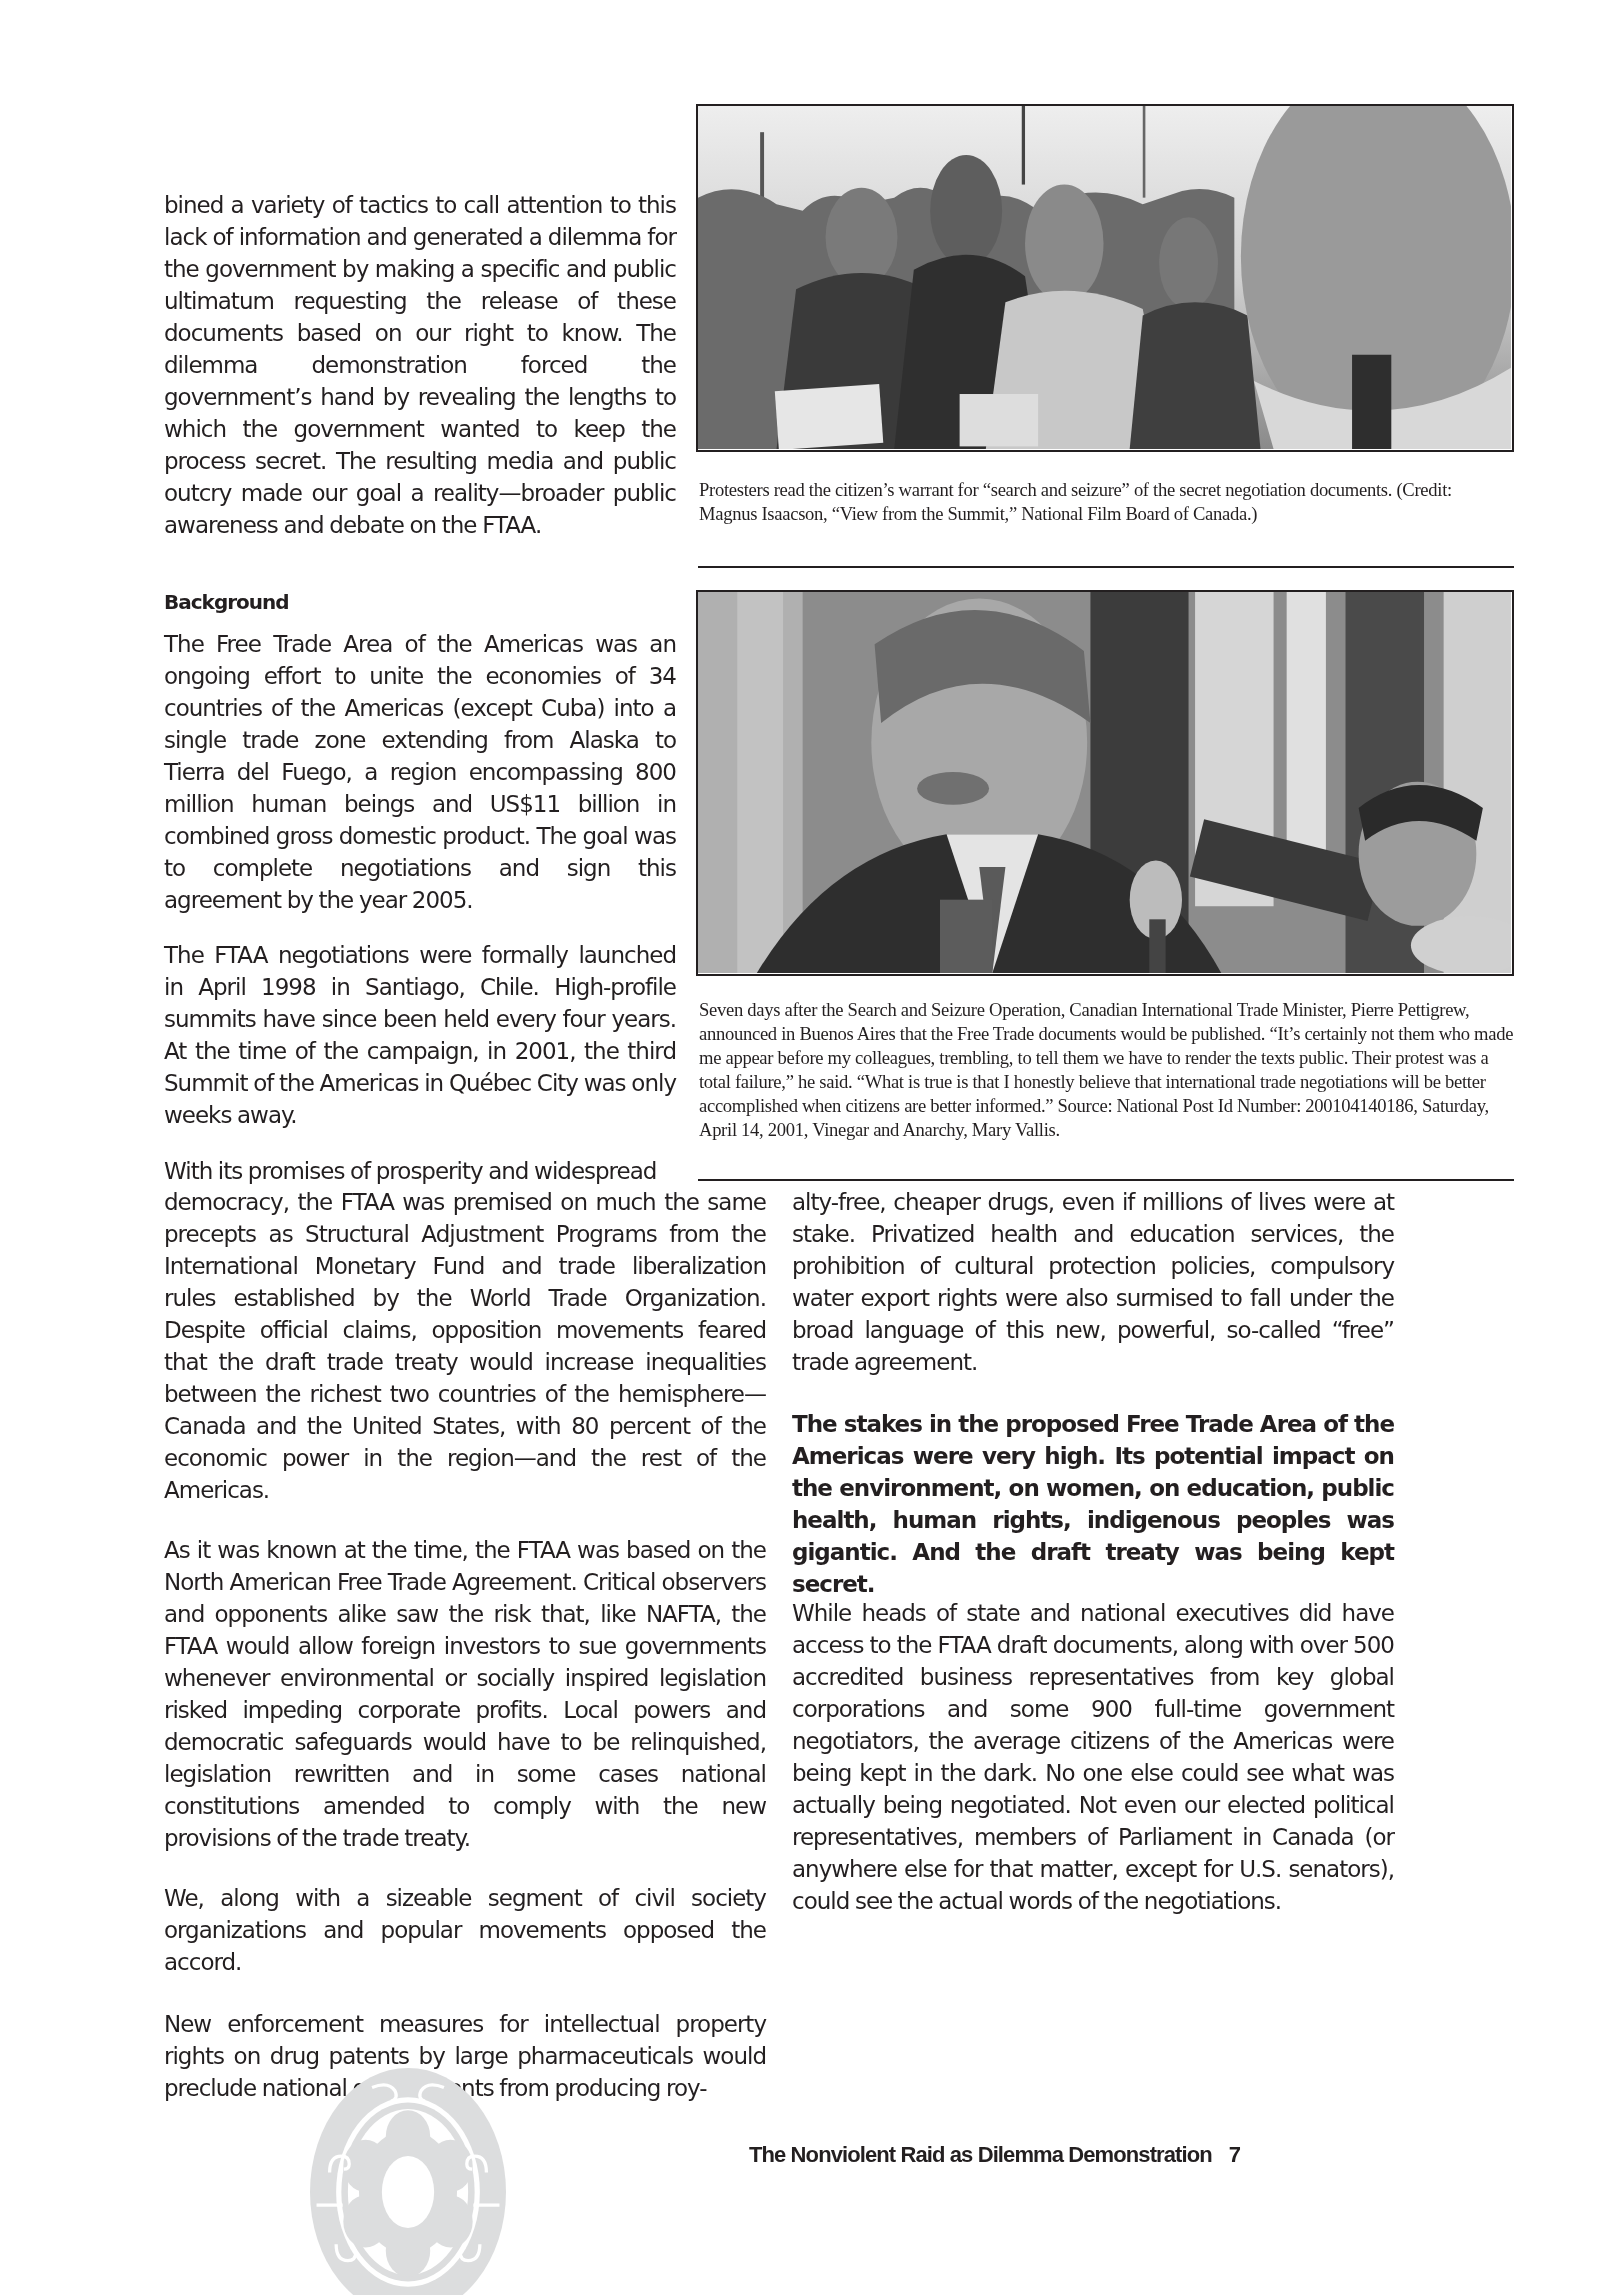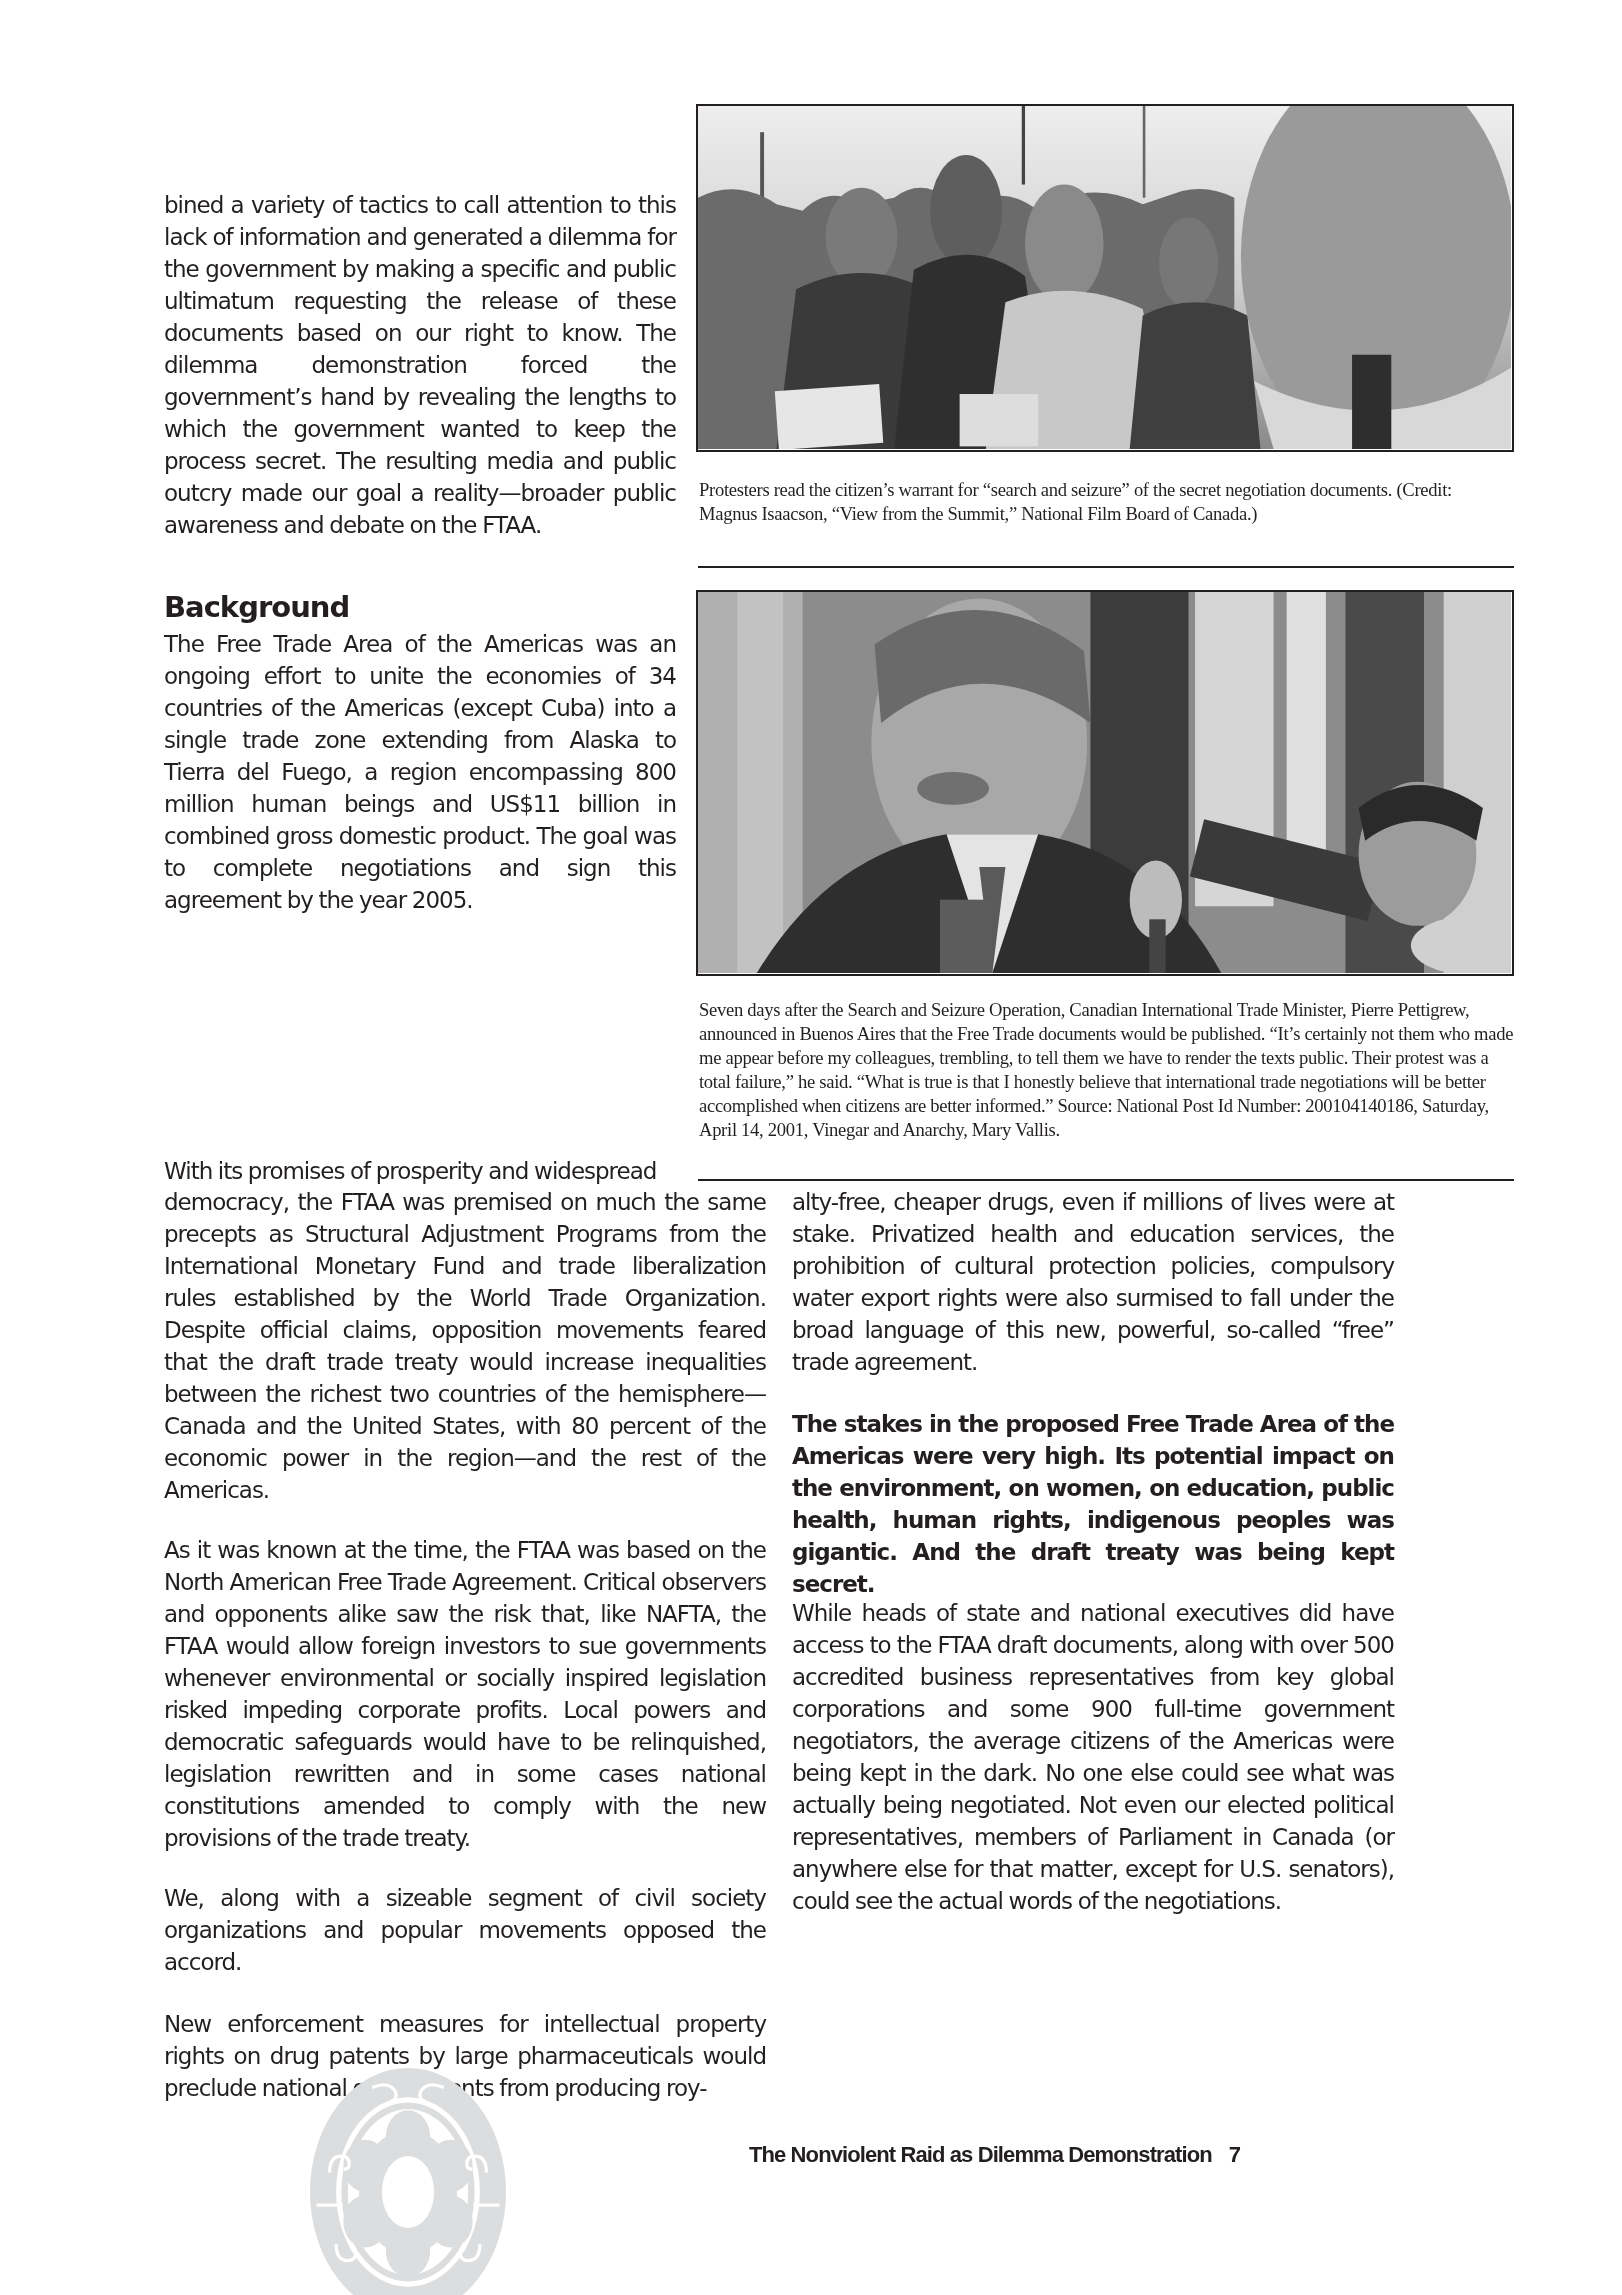--- a/index.html
+++ b/index.html
@@ -15,21 +15,21 @@
     text-align: justify;
     text-align-last: left;
     margin: 0;
     color: #231f20;
   }
   .para { position: absolute; margin: 0; }
   .heading {
     position: absolute;
     font-family: "DejaVu Sans", sans-serif;
     font-weight: bold;
-    font-size: 29px;
+    font-size: 20px;
     letter-spacing: -1px;
     color: #231f20;
     margin: 0;
   }
   .caption {
     position: absolute;
     font-family: "Liberation Serif", "DejaVu Serif", serif;
     font-size: 18.6px;
     line-height: 24px;
     color: #231f20;
@@ -59,20 +59,21 @@
 <body>
 
 <div class="page">
 
   <p class="para body-text" style="left:156px; top:189px; width:512px;">bined a variety of tactics to call attention to this lack of information and generated a dilemma for the government by making a specific and public ultimatum requesting the release of these documents based on our right to know. The dilemma demonstration forced the government’s hand by revealing the lengths to which the government wanted to keep the process secret. The resulting media and public outcry made our goal a reality—broader public awareness and debate on the FTAA.</p>
 
   <h2 class="heading" style="left:156px; top:590px;">Background</h2>
 
   <p class="para body-text" style="left:156px; top:628px; width:512px;">The Free Trade Area of the Americas was an ongoing effort to unite the economies of 34 countries of the Americas (except Cuba) into a single trade zone extending from Alaska to Tierra del Fuego, a region encompassing 800 million human beings and US$11 billion in combined gross domestic product. The goal was to complete negotiations and sign this agreement by the year 2005.</p>
 
+  <p class="para body-text" style="left:156px; top:939px; width:512px;">The FTAA negotiations were formally launched in April 1998 in Santiago, Chile. High-profile summits have since been held every four years. At the time of the campaign, in 2001, the third Summit of the Americas in Québec City was only weeks away.</p>
 
   <p class="para body-text" style="left:156px; top:1155px; width:512px;">With its promises of prosperity and widespread</p>
 
   <p class="para body-text" style="left:156px; top:1186px; width:602px;">democracy, the FTAA was premised on much the same precepts as Structural Adjustment Programs from the International Monetary Fund and trade liberalization rules established by the World Trade Organization. Despite official claims, opposition movements feared that the draft trade treaty would increase inequalities between the richest two countries of the hemisphere—Canada and the United States, with 80 percent of the economic power in the region—and the rest of the Americas.</p>
 
   <p class="para body-text" style="left:156px; top:1534px; width:602px;">As it was known at the time, the FTAA was based on the North American Free Trade Agreement. Critical observers and opponents alike saw the risk that, like NAFTA, the FTAA would allow foreign investors to sue governments whenever environmental or socially inspired legislation risked impeding corporate profits. Local powers and democratic safeguards would have to be relinquished, legislation rewritten and in some cases national constitutions amended to comply with the new provisions of the trade treaty.</p>
 
   <p class="para body-text" style="left:156px; top:1882px; width:602px;">We, along with a sizeable segment of civil society organizations and popular movements opposed the accord.</p>
 
   <p class="para body-text" style="left:156px; top:2008px; width:602px;">New enforcement measures for intellectual property rights on drug patents by large pharmaceuticals would preclude national governments from producing roy-</p>

